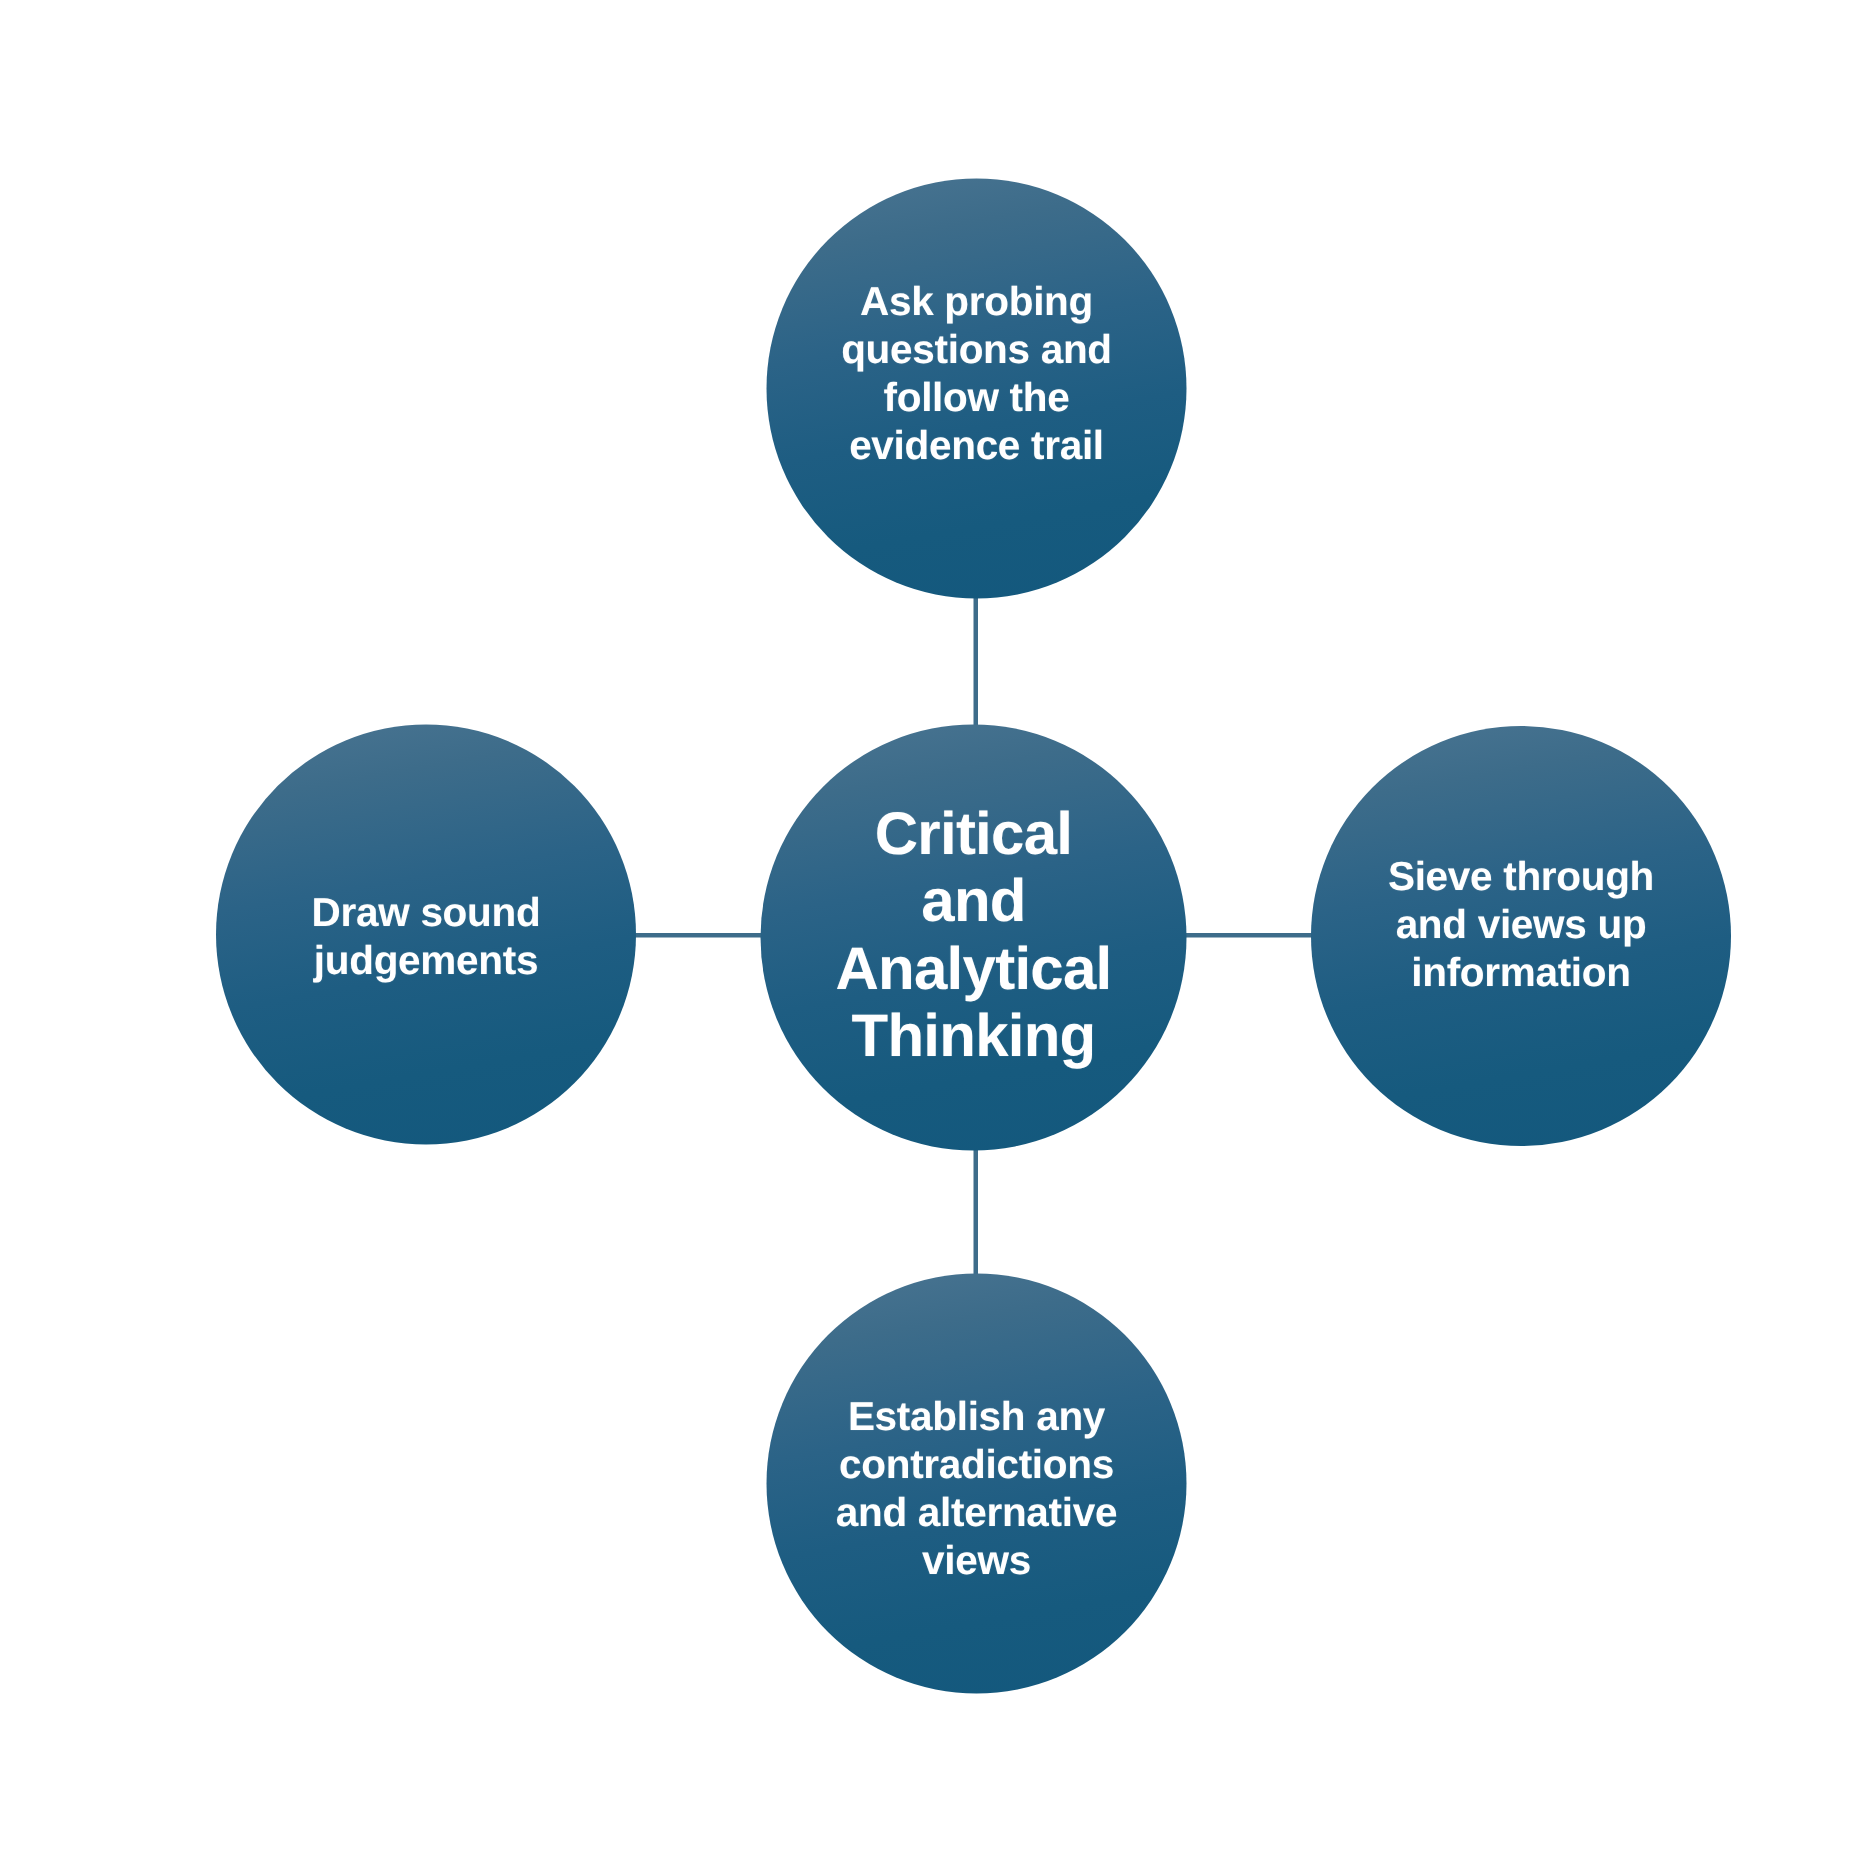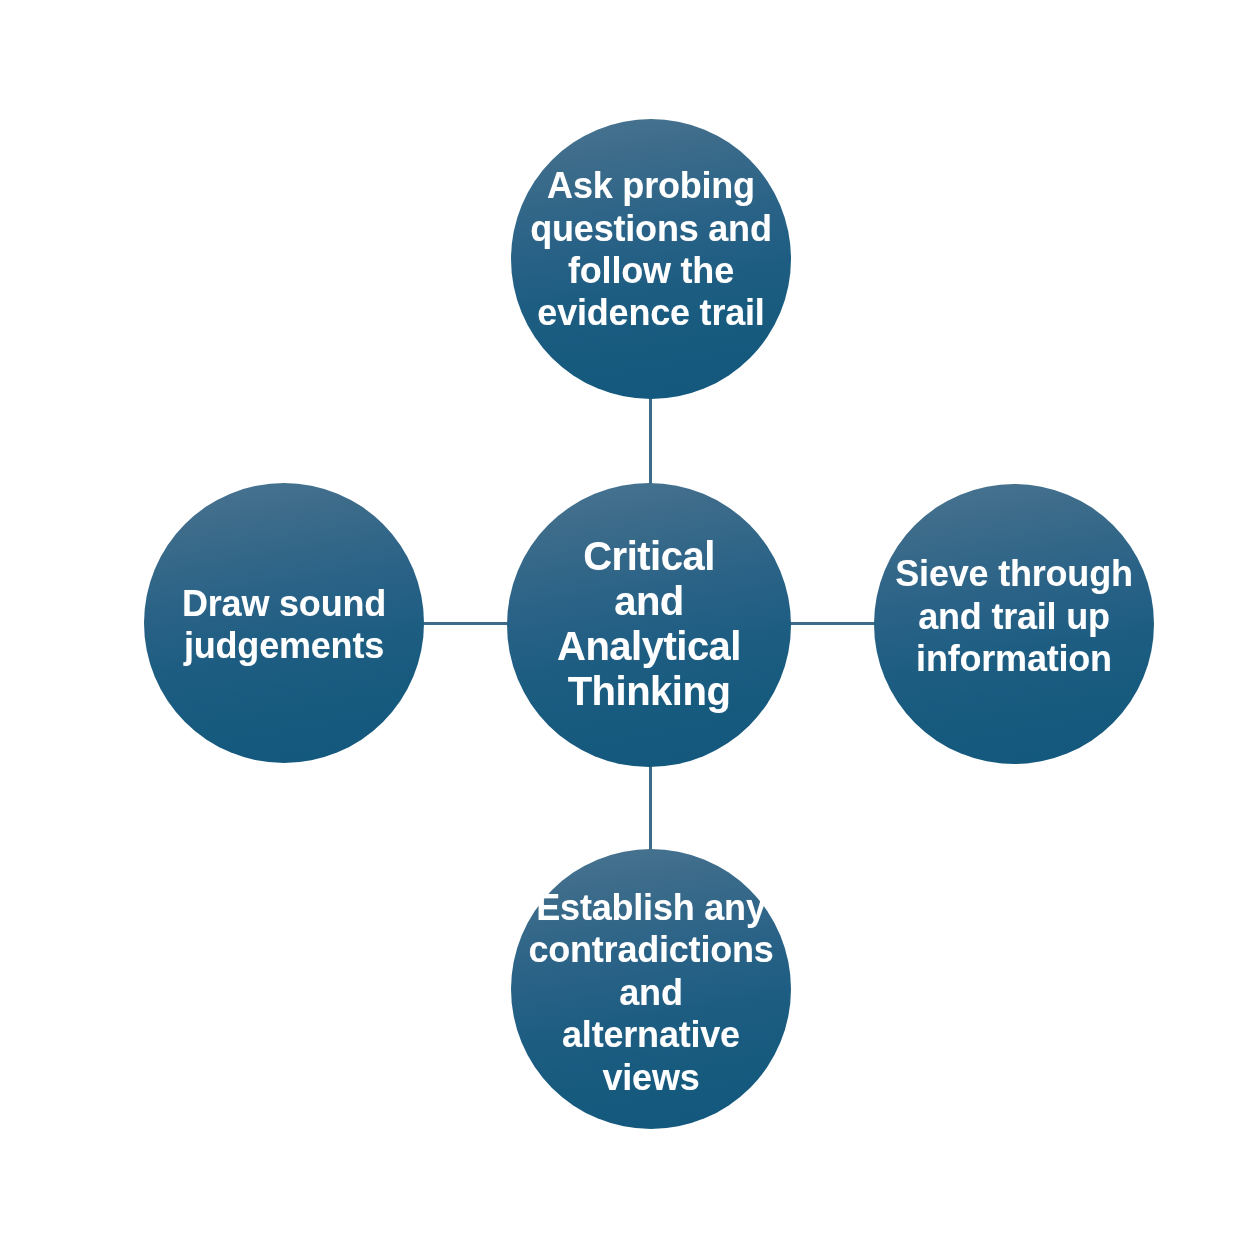--- a/index.html
+++ b/index.html
@@ -59,21 +59,21 @@
     letter-spacing: -0.2px;
     text-shadow: 0 0 1px rgba(255,255,255,0.25);
   }
 
   
   .node-sat {
     width: 280px;
     height: 280px;
   }
   .node-sat .label {
-    font-size: 36px;
+    font-size: 27px;
     line-height: 1.18;
     width: 250px;
   }
 
   
   .node-center {
     width: 284px;
     height: 284px;
     left: 507px;
     top: 483px;
@@ -111,21 +111,21 @@
 
   <div class="node node-sat node-top">
     <div class="label">Ask probing
 questions and
 follow  the
 evidence trail</div>
   </div>
 
   <div class="node node-sat node-right">
     <div class="label">Sieve through
-and trail up
+and views up
 information</div>
   </div>
 
   <div class="node node-sat node-bottom">
     <div class="label">Establish any
 contradictions
 and alternative
 views</div>
   </div>
 

